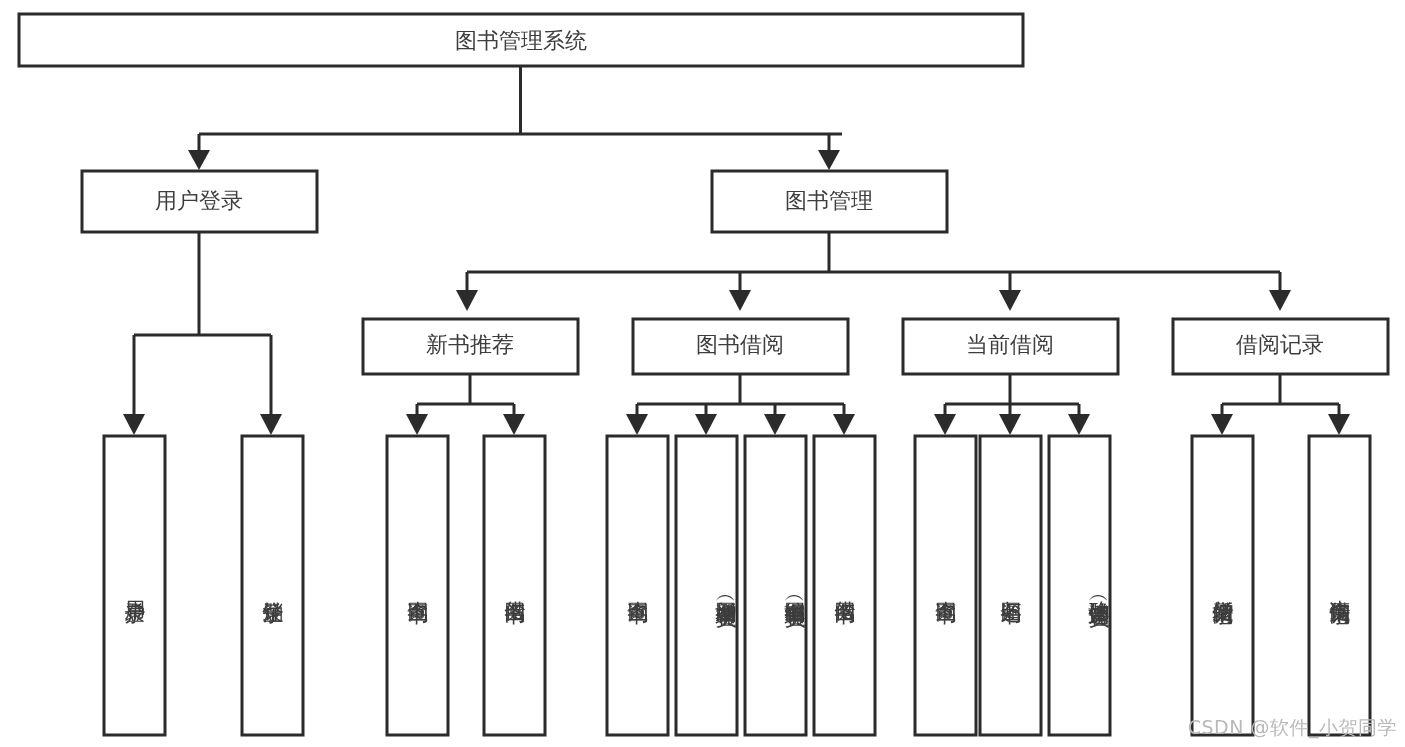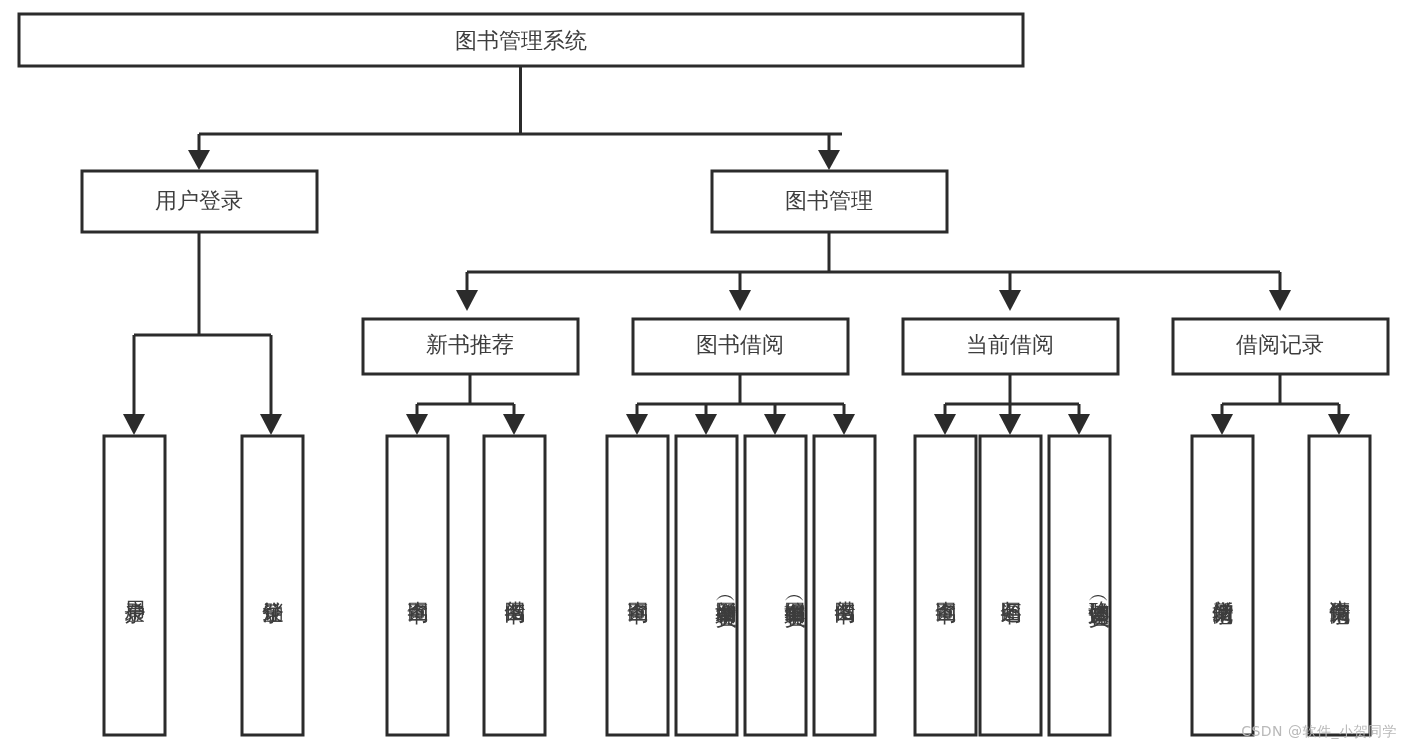--- a/index.html
+++ b/index.html
@@ -63,21 +63,21 @@
     display: flex;
     align-items: center;
     justify-content: center;
     pointer-events: none;
   }
   .watermark {
     position: absolute;
     right: 8px;
     bottom: 6px;
     font-family: "DejaVu Sans", "Liberation Sans", sans-serif;
-    font-size: 14px;
+    font-size: 19px;
     color: #b9b9b9;
     letter-spacing: 0.5px;
     white-space: nowrap;
   }
 </style>
 </head>
 <body>
 
 <div id="diagram-root">
 

